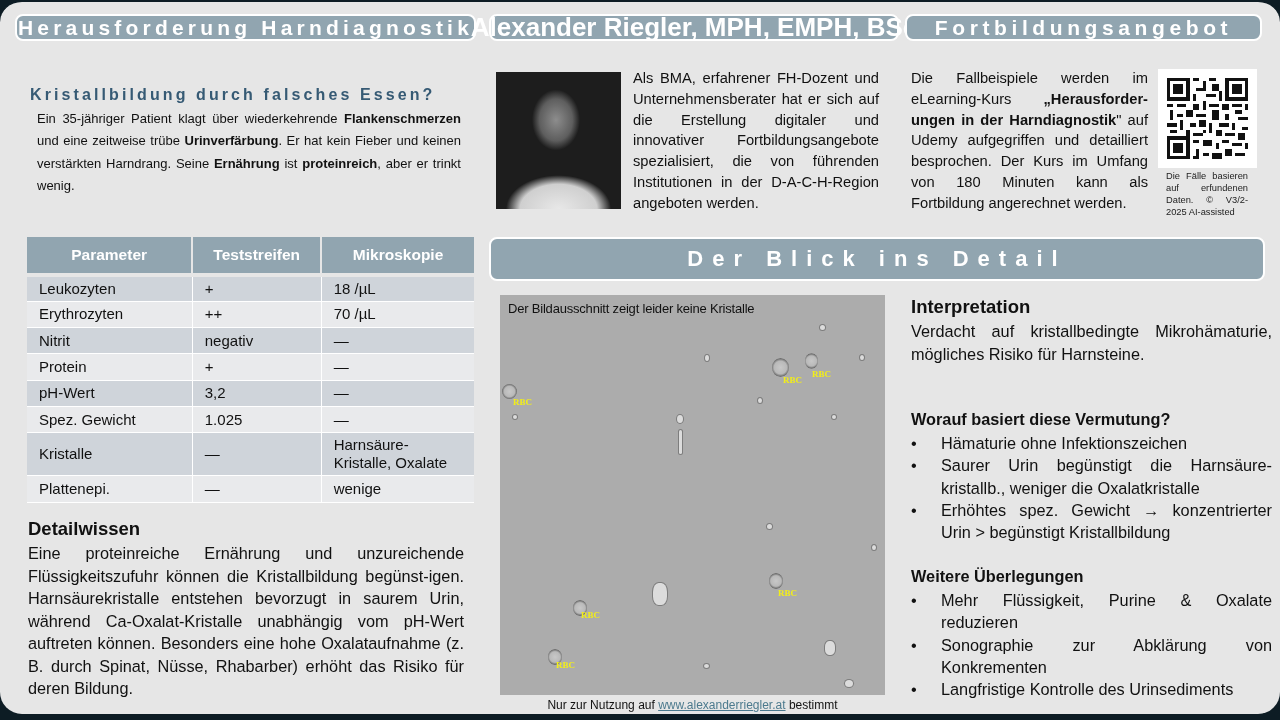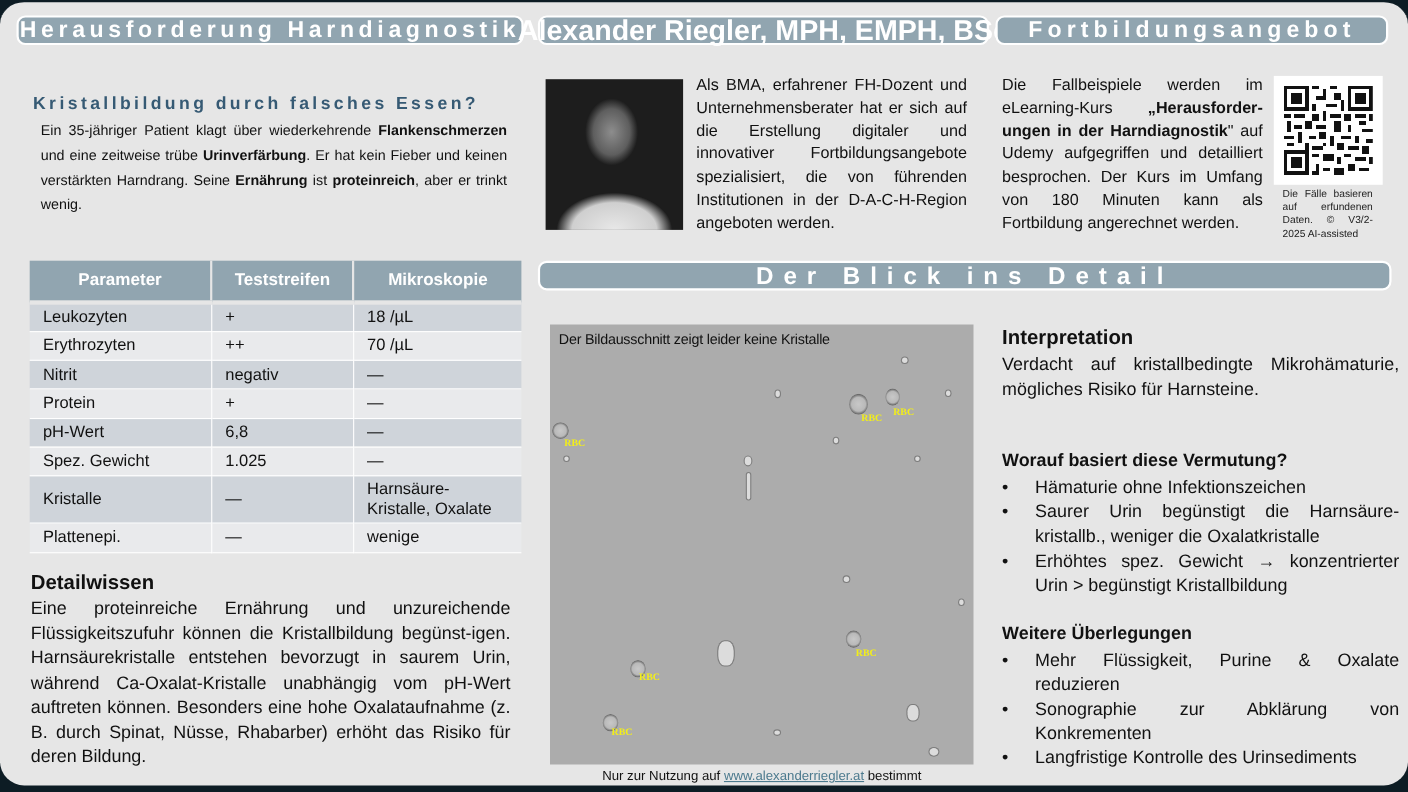--- a/index.html
+++ b/index.html
@@ -13,21 +13,21 @@
   .title-bar {
     position: absolute; height: 27px;
     background: #91a5b0; border: 2px solid #ffffff; border-radius: 8px;
     color: #ffffff; font-weight: bold; text-align: center;
     display: flex; align-items: center; justify-content: center;
     white-space: nowrap;
   }
   .tb1 { left: 15px; top: 12px; width: 461px; font-size: 21px; letter-spacing: 4.2px; }
   .tb2 { left: 489px; top: 12px; width: 410px; font-size: 26px; letter-spacing: 0px; }
   .tb3 { left: 905px; top: 12px; width: 357px; font-size: 21px; letter-spacing: 4.6px; }
-  .tb4 { left: 489px; top: 235px; width: 776px; height: 27px; font-size: 22px; letter-spacing: 9px; }
+  .tb4 { left: 489px; top: 235px; width: 776px; height: 44px; font-size: 22px; letter-spacing: 9px; }
 
   .subtitle {
     position: absolute; left: 30px; top: 68px; width: 445px;
     color: #365a74; font-weight: bold; font-size: 16px; letter-spacing: 3.1px; margin-top: 16px;
   }
   .justify { text-align: justify; text-align-last: left; }
   .case-text {
     position: absolute; left: 37px; top: 106px; width: 424px;
     font-size: 13px; line-height: 22.3px;
   }
@@ -174,21 +174,21 @@
         <td>negativ</td>
         <td>—</td>
       </tr>
       <tr class="even">
         <td>Protein</td>
         <td>+</td>
         <td>—</td>
       </tr>
       <tr class="odd">
         <td>pH-Wert</td>
-        <td>6,8</td>
+        <td>3,2</td>
         <td>—</td>
       </tr>
       <tr class="even">
         <td>Spez. Gewicht</td>
         <td>1.025</td>
         <td>—</td>
       </tr>
       <tr class="odd tall">
         <td>Kristalle</td>
         <td>—</td>

